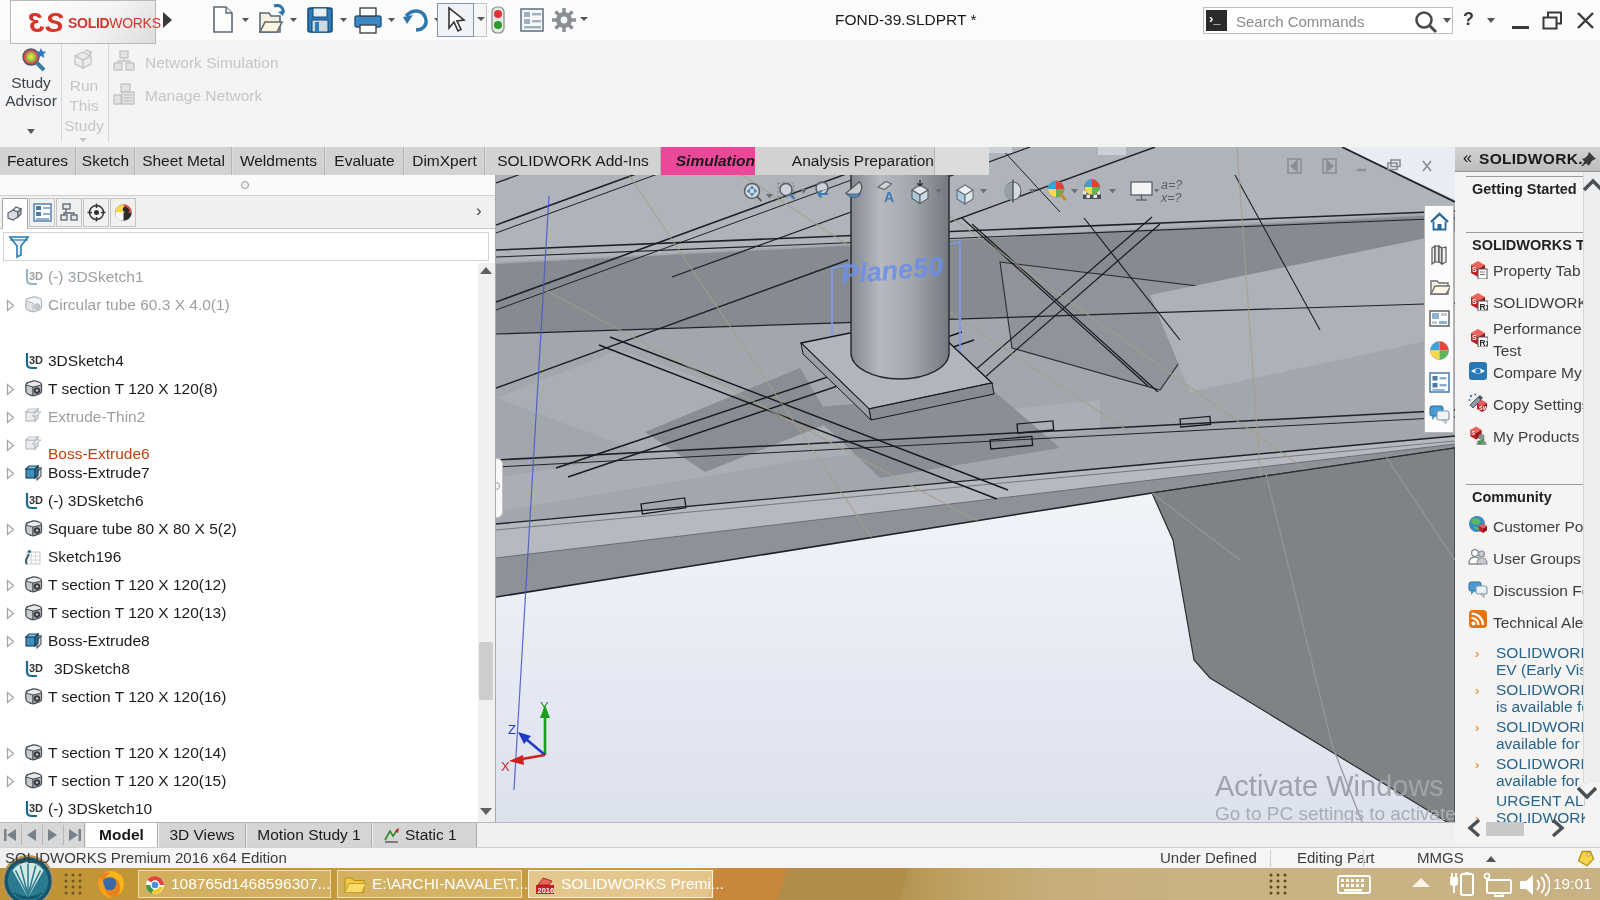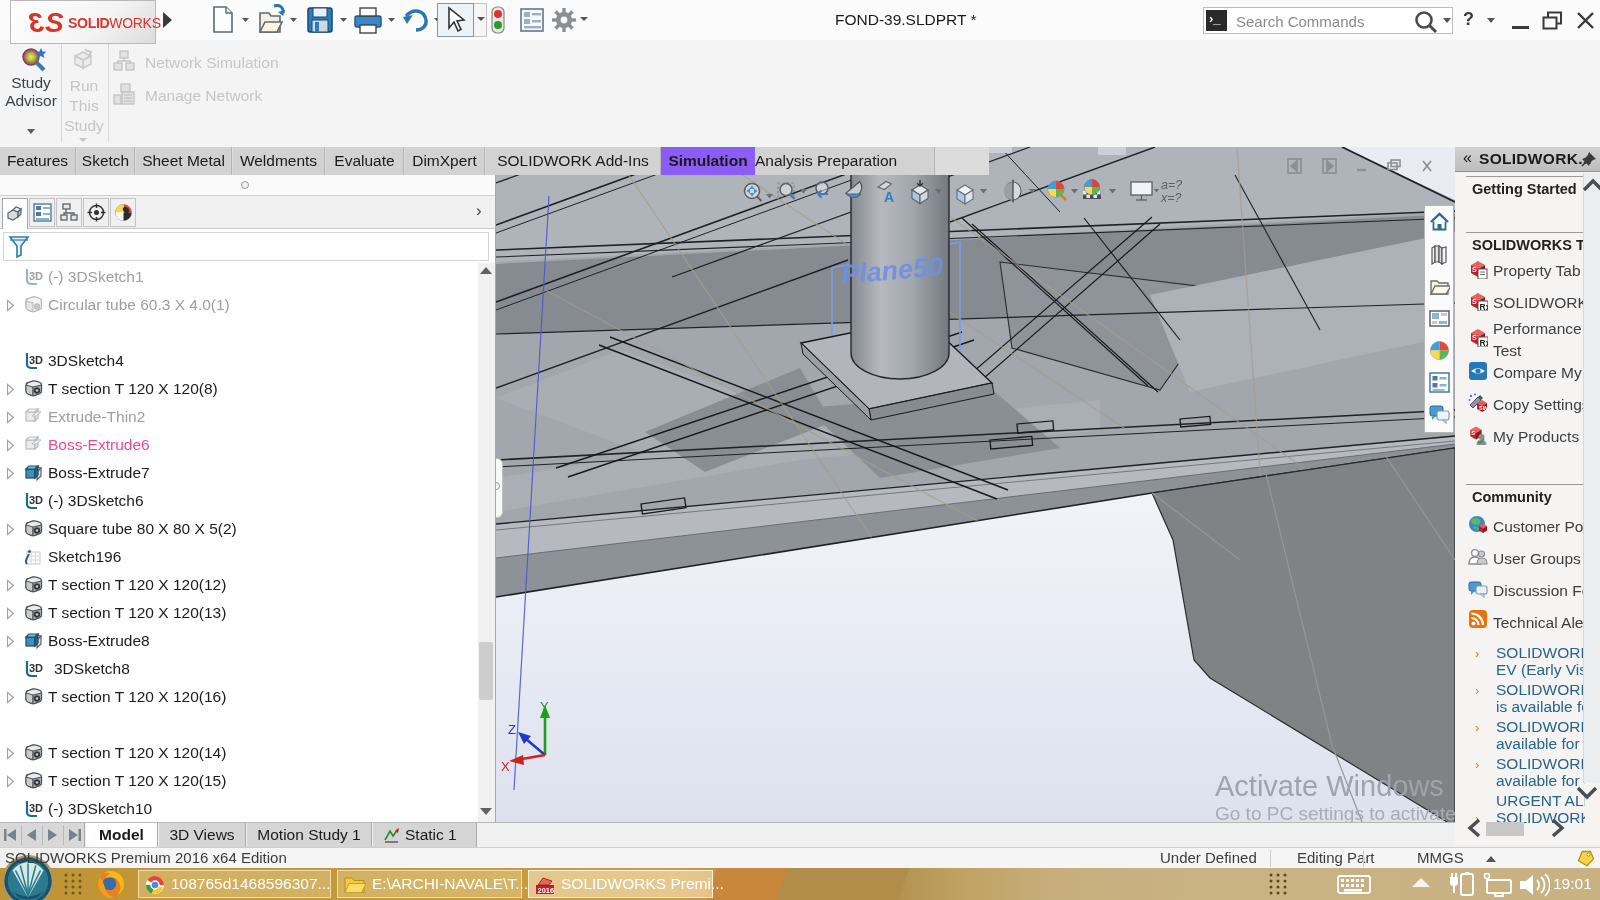--- a/index.html
+++ b/index.html
@@ -166,22 +166,22 @@
   <div class="a" style="left:145px;top:87px;font-size:15.5px;color:#c6c6c6;">Manage Network</div>
 
   <div class="a" id="cmdtabs" style="z-index:4;left:0;top:147px;width:989px;height:28px;background:#dcdcdc;font-size:15.5px;color:#1a1a1a;">
     <div class="a" style="left:0;top:0;width:76px;height:28px;background:#d2d2d2;border-right:1px solid #b4b4b4;text-align:center;line-height:27px;">Features</div>
     <div class="a" style="left:77px;top:0;width:58px;height:28px;background:#d2d2d2;border-right:1px solid #b4b4b4;text-align:center;line-height:27px;">Sketch</div>
     <div class="a" style="left:136px;top:0;width:96px;height:28px;background:#d2d2d2;border-right:1px solid #b4b4b4;text-align:center;line-height:27px;">Sheet Metal</div>
     <div class="a" style="left:233px;top:0;width:92px;height:28px;background:#d2d2d2;border-right:1px solid #b4b4b4;text-align:center;line-height:27px;">Weldments</div>
     <div class="a" style="left:326px;top:0;width:78px;height:28px;background:#d2d2d2;border-right:1px solid #b4b4b4;text-align:center;line-height:27px;">Evaluate</div>
     <div class="a" style="left:405px;top:0;width:80px;height:28px;background:#d2d2d2;border-right:1px solid #b4b4b4;text-align:center;line-height:27px;">DimXpert</div>
     <div class="a" style="left:486px;top:0;width:175px;height:28px;background:#d2d2d2;border-right:1px solid #b4b4b4;text-align:center;line-height:27px;">SOLIDWORK Add-Ins</div>
-    <div class="a" style="left:661px;top:0;width:94px;height:28px;background:#8b5cf6;text-align:center;line-height:27px;font-weight:bold;">Simulation</div>
-    <div class="a" style="left:755px;top:0;width:180px;height:28px;background:#d2d2d2;border-right:1px solid #b4b4b4;text-align:left;line-height:27px;">Analysis Preparation</div>
+    <div class="a" style="left:661px;top:0;width:94px;height:28px;background:#ec4899;text-align:right;line-height:27px;font-weight:bold;font-style:italic;">Simulation</div>
+    <div class="a" style="left:755px;top:0;width:180px;height:28px;background:#d2d2d2;border-right:1px solid #b4b4b4;text-align:right;line-height:27px;">Analysis Preparation</div>
   </div>
 
   <div class="a" style="left:496px;top:147px;width:959px;height:680px;">
     <svg width="959" height="680" viewBox="496 147 959 680">
       <defs>
         <linearGradient id="vpbg" x1="0" y1="147" x2="0" y2="827" gradientUnits="userSpaceOnUse">
           <stop offset="0" stop-color="#edf0f6"></stop>
           <stop offset="0.5" stop-color="#f2f4f9"></stop>
           <stop offset="1" stop-color="#dce1ee"></stop>
         </linearGradient>
@@ -538,21 +538,21 @@
           </svg>
           <div class="a" style="left:48px;top:5px;color:#9b9fa3;white-space:nowrap;">Extrude-Thin2</div>
         </div>
       <div class="a" style="left:0;top:168px;width:478px;height:28px;">
           <svg class="a" style="left:5px;top:8px;" width="11" height="13" viewBox="0 0 11 13">
             <path d="M2.5,1.5 L8.5,6.5 L2.5,11.5 Z" fill="#fdfdfd" stroke="#9fa4a8" stroke-width="1.2"></path>
           </svg>
           <svg class="a" style="left:24px;top:4px;" width="19" height="19" viewBox="0 0 19 19">
             <use href="#sext-g"></use>
           </svg>
-          <div class="a" style="left:48px;top:5px;color:#ec4899;white-space:nowrap;">Boss-Extrude6</div>
+          <div class="a" style="left:48px;top:14px;color:#c2410c;white-space:nowrap;">Boss-Extrude6</div>
         </div>
       <div class="a" style="left:0;top:196px;width:478px;height:28px;">
           <svg class="a" style="left:5px;top:8px;" width="11" height="13" viewBox="0 0 11 13">
             <path d="M2.5,1.5 L8.5,6.5 L2.5,11.5 Z" fill="#fdfdfd" stroke="#9fa4a8" stroke-width="1.2"></path>
           </svg>
           <svg class="a" style="left:24px;top:4px;" width="19" height="19" viewBox="0 0 19 19">
             <use href="#sext-b"></use>
           </svg>
           <div class="a" style="left:48px;top:5px;color:#1b1b1b;white-space:nowrap;">Boss-Extrude7</div>
         </div>

